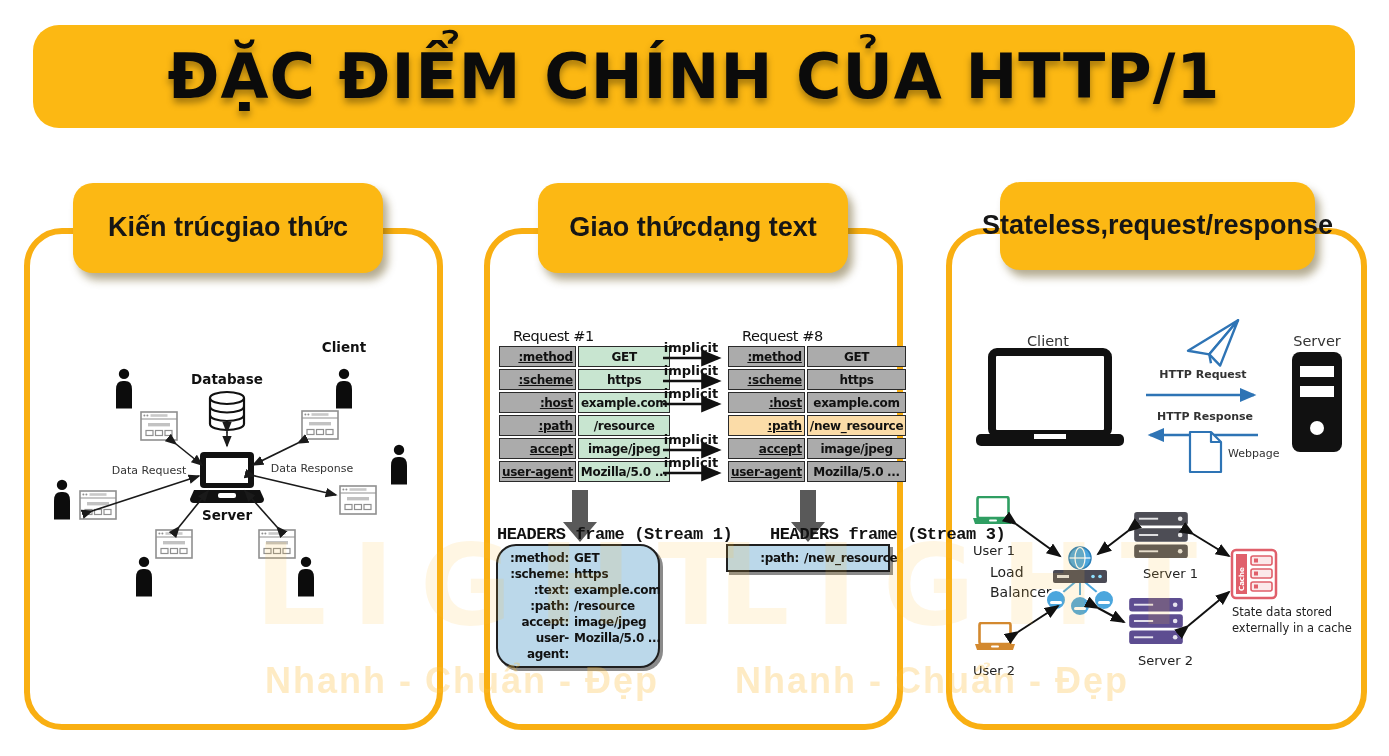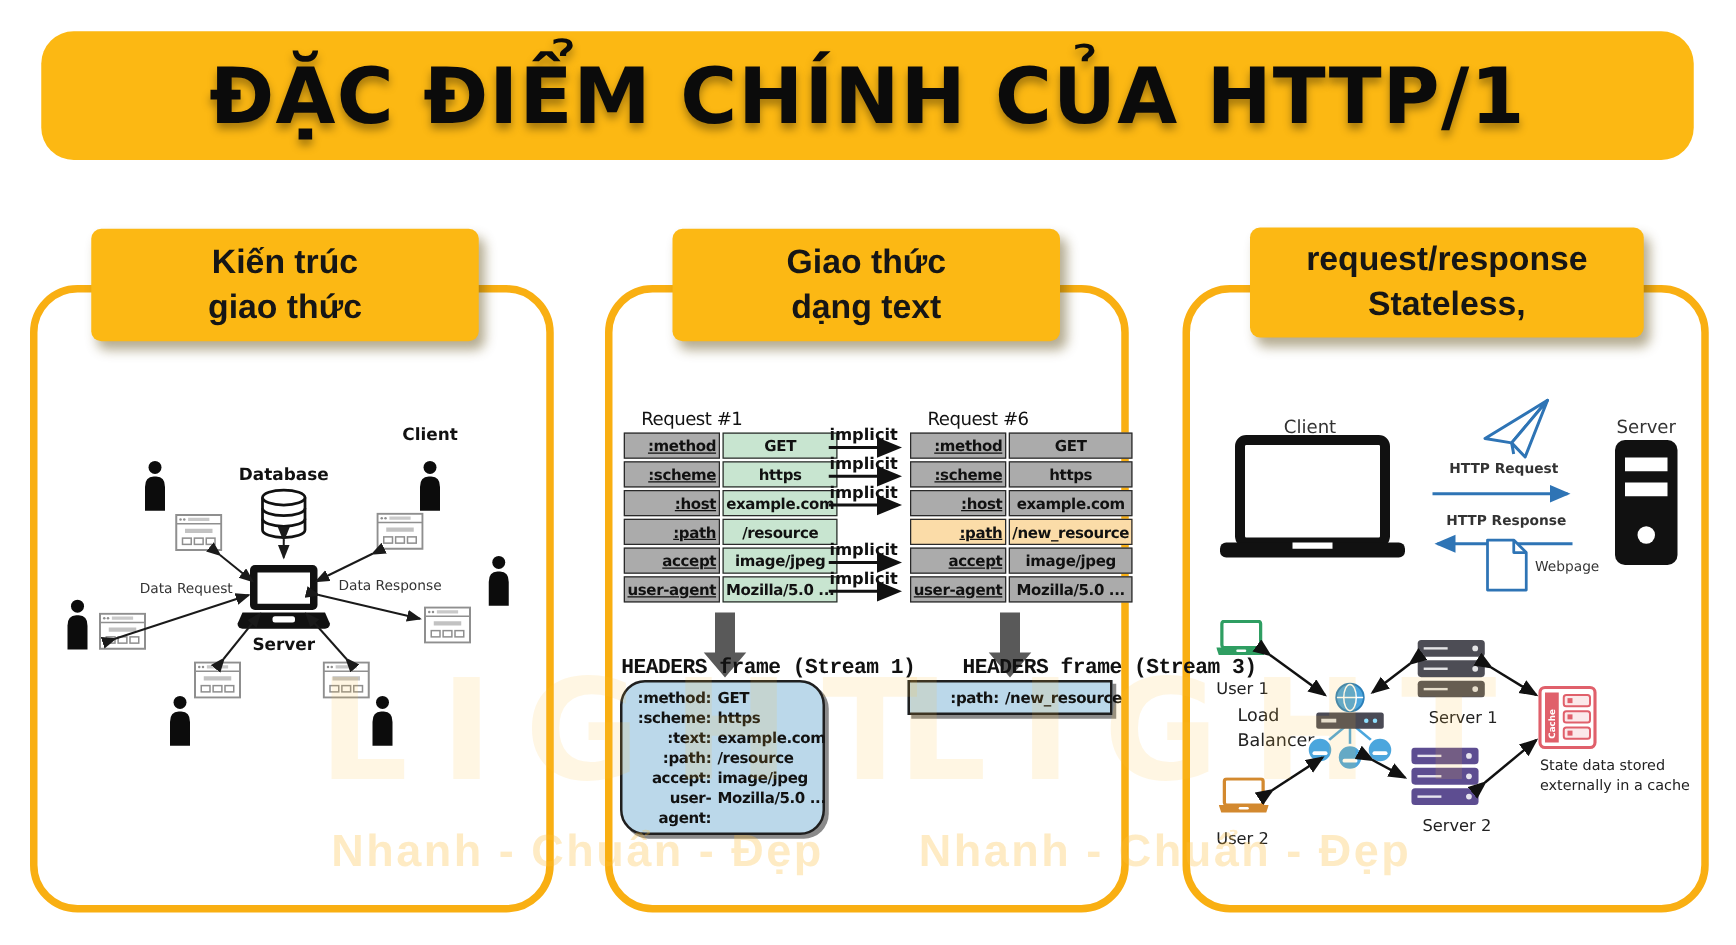--- a/index.html
+++ b/index.html
@@ -12,22 +12,22 @@
   .banner span{font-family:"DejaVu Sans",sans-serif;font-weight:bold;font-size:62px;
           letter-spacing:1px;color:#0b0b0b;text-shadow:0 5px 7px rgba(0,0,0,.35);white-space:nowrap;}
 
   
   .panel{position:absolute;top:228px;height:502px;border:6px solid #F9AF12;border-radius:38px;
          background:#fff;box-sizing:border-box;}
   .panel1{left:24px;width:419px;}
   .panel2{left:484px;width:419px;}
   .panel3{left:946px;width:421px;}
 
-  .pill{position:absolute;background:#FCB814;border-radius:8px;z-index:6;
-        box-shadow:5px 7px 9px rgba(90,70,10,.45);display:flex;flex-direction:column;
+  .pill{position:absolute;background:#FCB814;border-radius:20px;z-index:6;
+        box-shadow:5px 7px 9px rgba(90,70,10,.45);display:flex;flex-direction:row;
         align-items:center;justify-content:center;font-weight:bold;font-size:27px;color:#161616;
         line-height:1.32;text-align:center;}
   .pill1{left:73px;top:183px;width:310px;height:90px;}
   .pill2{left:538px;top:183px;width:310px;height:90px;}
   .pill3{left:1000px;top:182px;width:315px;height:88px;}
 
   
   .wm{position:absolute;z-index:5;pointer-events:none;font-weight:bold;white-space:nowrap;}
   .wm-light{font-size:112px;letter-spacing:26px;color:rgba(252,190,60,.14);font-family:"DejaVu Sans",sans-serif;}
   .wm-slogan{font-size:36px;letter-spacing:2px;color:rgba(252,190,60,.30);}
@@ -158,21 +158,21 @@
           <td class="kcell">accept</td>
           <td class="vcell">image/jpeg</td>
         </tr>
     <tr>
           <td class="kcell">user-agent</td>
           <td class="vcell">Mozilla/5.0 ...</td>
         </tr>
   </tbody>
     </table>
 
-  <div class="tbl-title" style="left:729px;top:328px;">Request #6</div>
+  <div class="tbl-title" style="left:729px;top:328px;">Request #8</div>
   <table class="kv" style="left:726px;top:344px;">
     <tbody>
         <tr>
           <td class="kcell">:method</td>
           <td class="gcell">GET</td>
         </tr>
     <tr>
           <td class="kcell">:scheme</td>
           <td class="gcell">https</td>
         </tr>
@@ -392,17 +392,17 @@
 
   <div class="pill pill1">
     <span>Kiến trúc</span>
     <span>giao thức</span>
   </div>
   <div class="pill pill2">
     <span>Giao thức</span>
     <span>dạng text</span>
   </div>
   <div class="pill pill3">
+    <span>Stateless,</span>
     <span>request/response</span>
-    <span>Stateless,</span>
   </div>
 
 </div>
 
 </body></html>

